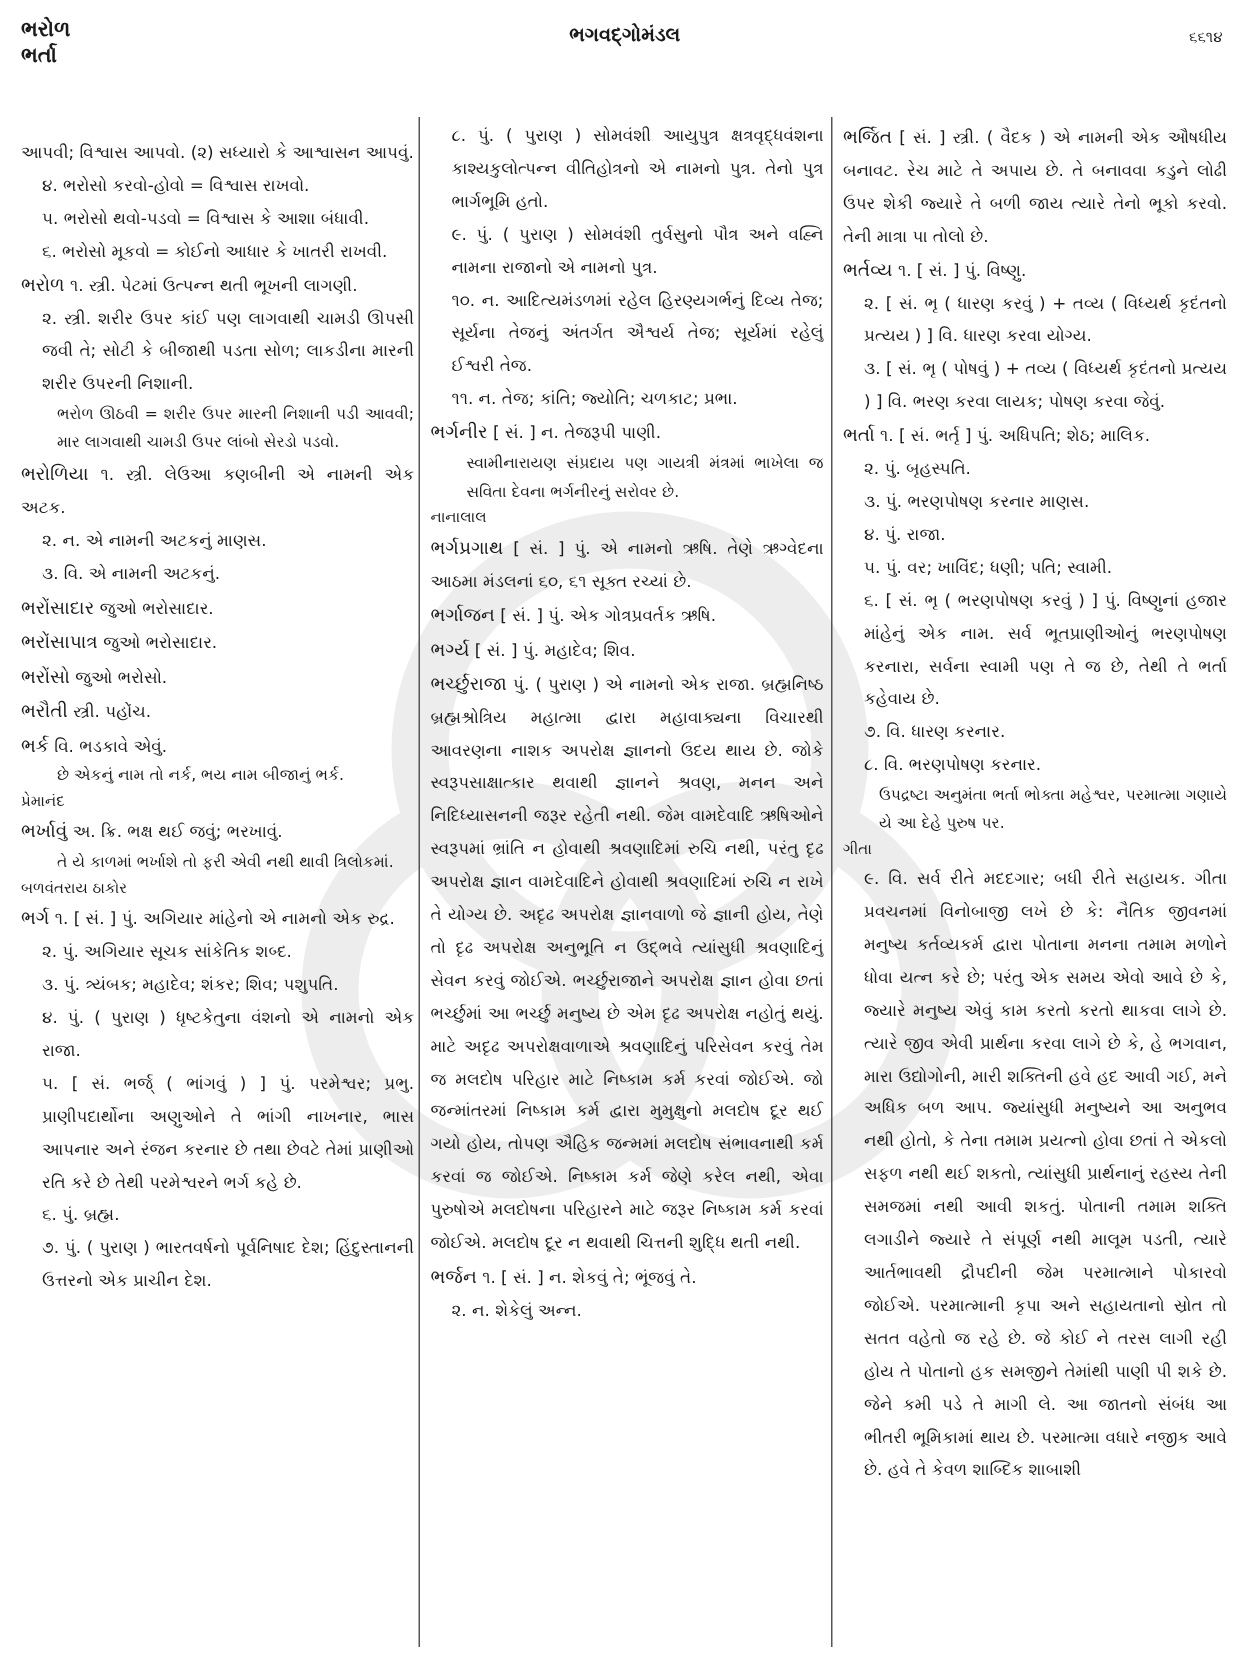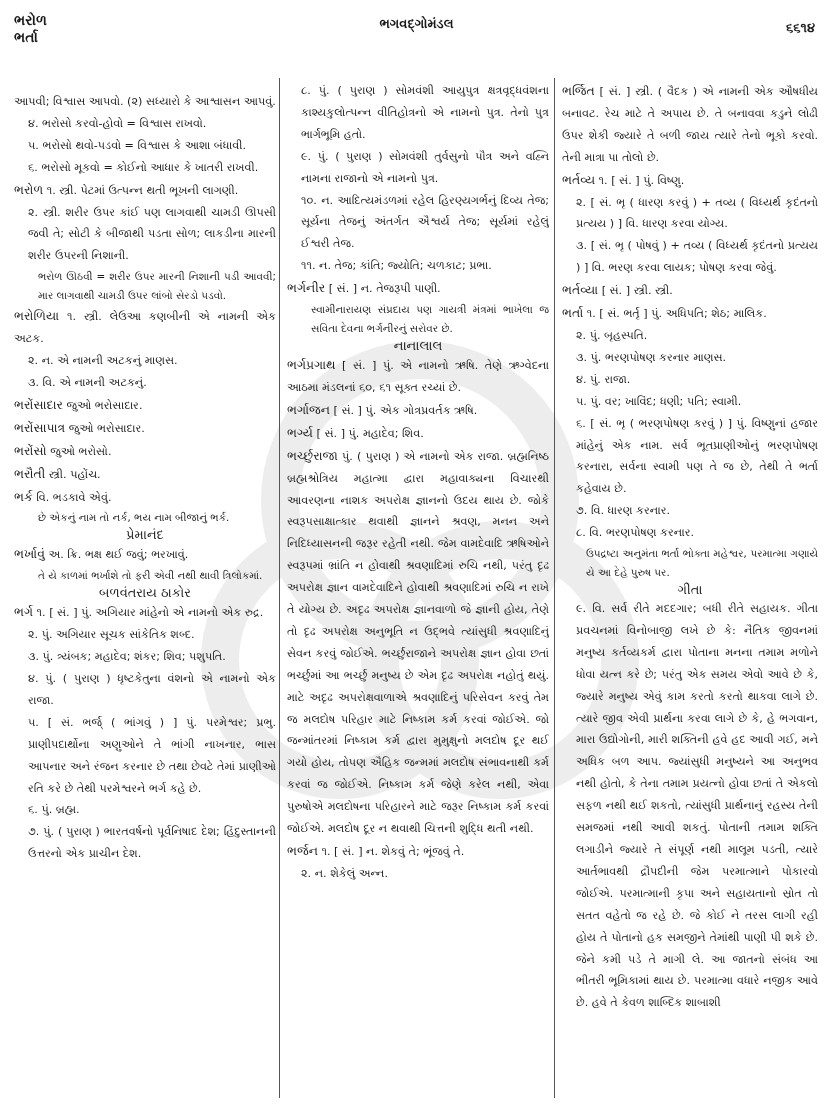--- a/index.html
+++ b/index.html
@@ -14,41 +14,41 @@
   .page-header {
     position: absolute; top: 8px; left: 0; width: 825px; height: 36px; z-index: 1;
   }
   .guide {
     position: absolute; left: 14px; top: 4px; font-weight: bold; font-size: 14px; line-height: 17px;
   }
   .book-title {
     position: absolute; left: 4px; width: 825px; top: 8px; text-align: center; font-size: 13px; font-weight: bold;
   }
   .page-number {
-    position: absolute; right: 10px; top: 12px; font-size: 13px; font-weight: bold; text-align: center;
+    position: absolute; right: 10px; top: 12px; font-size: 10px; font-weight: normal; text-align: center;
   }
   .columns {
     position: absolute; top: 44px; left: 0; width: 825px; height: 1070px; z-index: 1;
   }
   .col {
     position: absolute; top: 0; height: 1060px; overflow: hidden;
     font-size: 11.2px; line-height: 21.9px; text-align: justify;
   }
   .col-1 { left: 14px; width: 262px; margin-top: 47px; }
   .col-2 { left: 287px; width: 262px; }
   .col-3 { left: 562px; width: 256px; }
   .rule { position: absolute; top: 78px; width: 1px; height: 1020px; background: #555; z-index: 1; }
   .rule-1 { left: 279px; }
   .rule-2 { left: 554px; }
   .entry { margin: 0; }
   .headword { font-weight: normal; font-size: 12.4px; }
   .sense { display: block; padding-left: 14px; text-indent: 0; }
   .body-text { display: inline; }
   .quote { display: block; padding-left: 24px; font-size: 10.4px; line-height: 19px; }
-  .attr { display: block; text-align: center; font-size: 13px; line-height: 16px; }
+  .attr { display: block; text-align: left; font-size: 10px; line-height: 16px; }
   .indent0 { display: block; }
 </style>
 </head>
 <body>
 
 <svg class="watermark" viewBox="0 0 500 520">
   <g fill="none" stroke="#ededed" stroke-width="38">
     <circle cx="250" cy="200" r="140"></circle>
     <circle cx="170" cy="360" r="120"></circle>
     <circle cx="330" cy="360" r="120"></circle>
@@ -149,23 +149,20 @@
   <div class="col col-3" id="col-2" style="top:36px;">
       <div class="entry">
         <span class="indent0"><span class="headword">ભર્જિત</span> <span class="body-text">[ સં. ] સ્ત્રી. ( વૈદક ) એ નામની એક ઔષધીય બનાવટ. રેચ માટે તે અપાય છે. તે બનાવવા કડુને લોઢી ઉપર શેકી જ્યારે તે બળી જાય ત્યારે તેનો ભૂકો કરવો. તેની માત્રા પા તોલો છે.</span></span>
       </div>
       <div class="entry">
         <span class="indent0"><span class="headword">ભર્તવ્ય</span> <span class="body-text">૧. [ સં. ] પું. વિષ્ણુ.</span></span>
         <span class="sense">૨. [ સં. ભૃ ( ધારણ કરવું ) + તવ્ય ( વિધ્યર્થ કૃદંતનો પ્રત્યય ) ] વિ. ધારણ કરવા યોગ્ય.</span>
         <span class="sense">૩. [ સં. ભૃ ( પોષવું ) + તવ્ય ( વિધ્યર્થ કૃદંતનો પ્રત્યય ) ] વિ. ભરણ કરવા લાયક; પોષણ કરવા જેવું.</span>
       </div>
       <div class="entry">
-        <span class="indent0"><span class="headword">ભર્તવ્યા</span> <span class="body-text">[ સં. ] સ્ત્રી. સ્ત્રી.</span></span>
-      </div>
-      <div class="entry">
         <span class="indent0"><span class="headword">ભર્તા</span> <span class="body-text">૧. [ સં. ભર્તૃ ] પું. અધિપતિ; શેઠ; માલિક.</span></span>
         <span class="sense">૨. પું. બૃહસ્પતિ.</span>
         <span class="sense">૩. પું. ભરણપોષણ કરનાર માણસ.</span>
         <span class="sense">૪. પું. રાજા.</span>
         <span class="sense">૫. પું. વર; ખાવિંદ; ધણી; પતિ; સ્વામી.</span>
         <span class="sense">૬. [ સં. ભૃ ( ભરણપોષણ કરવું ) ] પું. વિષ્ણુનાં હજાર માંહેનું એક નામ. સર્વ ભૂતપ્રાણીઓનું ભરણપોષણ કરનારા, સર્વના સ્વામી પણ તે જ છે, તેથી તે ભર્તા કહેવાય છે.</span>
         <span class="sense">૭. વિ. ધારણ કરનાર.</span>
         <span class="sense">૮. વિ. ભરણપોષણ કરનાર.</span>
         <span class="quote">ઉપદ્રષ્ટા અનુમંતા ભર્તા ભોક્તા મહેશ્વર, પરમાત્મા ગણાયે યે આ દેહે પુરુષ પર.</span>
         <span class="attr">ગીતા</span>

